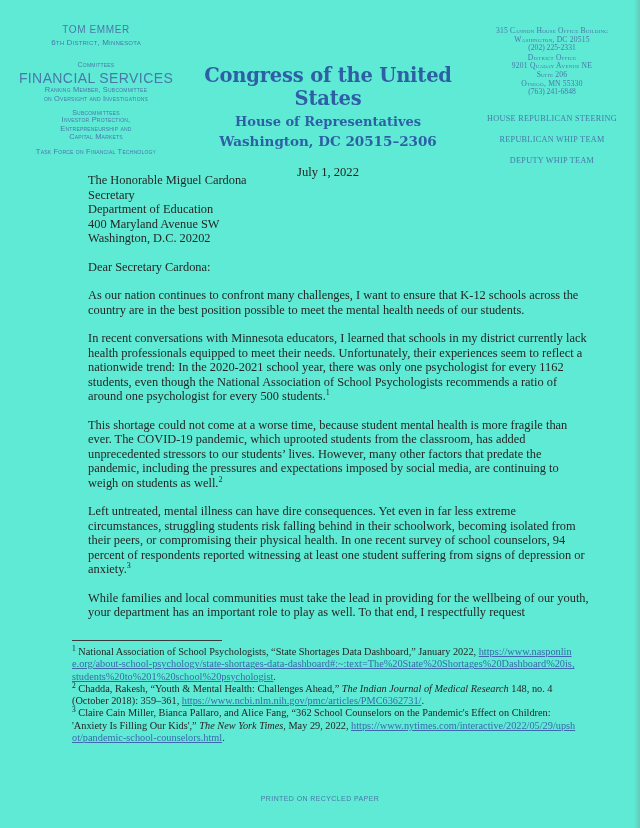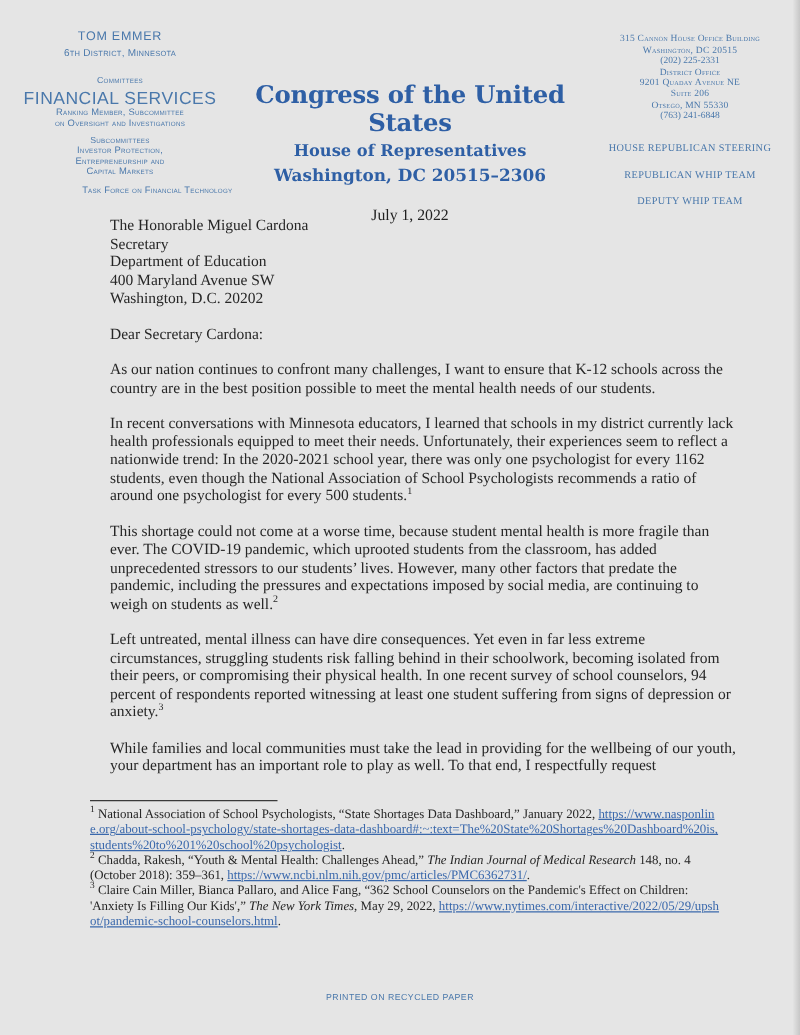--- a/index.html
+++ b/index.html
@@ -5,21 +5,21 @@
   :root{
     --hblue:#4a78ab;
     --tblue:#2e5fa5;
     --lblue:#3b69ac;
     --ink:#262626;
   }
   html,body{margin:0;padding:0;background:#ffffff;}
   .page{
     position:relative;
     width:640px;height:828px;
-    background:#e5e5e5;
+    background:#5eead4;
     overflow:hidden;
     font-family:"Liberation Serif", serif;
   }
   .scan-edge{
     position:absolute;top:0;right:0;bottom:0;width:6px;
     background:linear-gradient(to right, rgba(120,120,120,0) 0%, rgba(120,120,120,0.28) 100%);
     pointer-events:none;
   }
 
   
@@ -29,21 +29,21 @@
     font-family:"Liberation Sans", sans-serif;
   }
   .sender-name{font-size:10px;letter-spacing:.6px;margin-bottom:3px;}
   .sc{font-variant:small-caps;letter-spacing:.2px;}
   .sender-district{font-size:8px;}
   .lbl{font-size:7px;margin-top:0;}
   .gap14{margin-top:14px;}
   .gap6{margin-top:6px;}
   .committee-name{font-size:14px;letter-spacing:.4px;margin-top:2px;}
   .role-line{font-size:7.5px;line-height:8.6px;}
-  .taskforce{font-size:7.5px;margin-top:5px;text-align:right;}
+  .taskforce{font-size:7.5px;margin-top:5px;}
 
   .col-center{
     position:absolute;left:180px;top:64px;width:296px;
     text-align:center;color:var(--tblue);
   }
   .congress{
     font-family:"DejaVu Serif", serif;font-weight:bold;
     font-size:19.5px;letter-spacing:-0.2px;
   }
   .house{font-family:"DejaVu Serif", serif;font-weight:bold;font-size:13px;margin-top:4px;}

